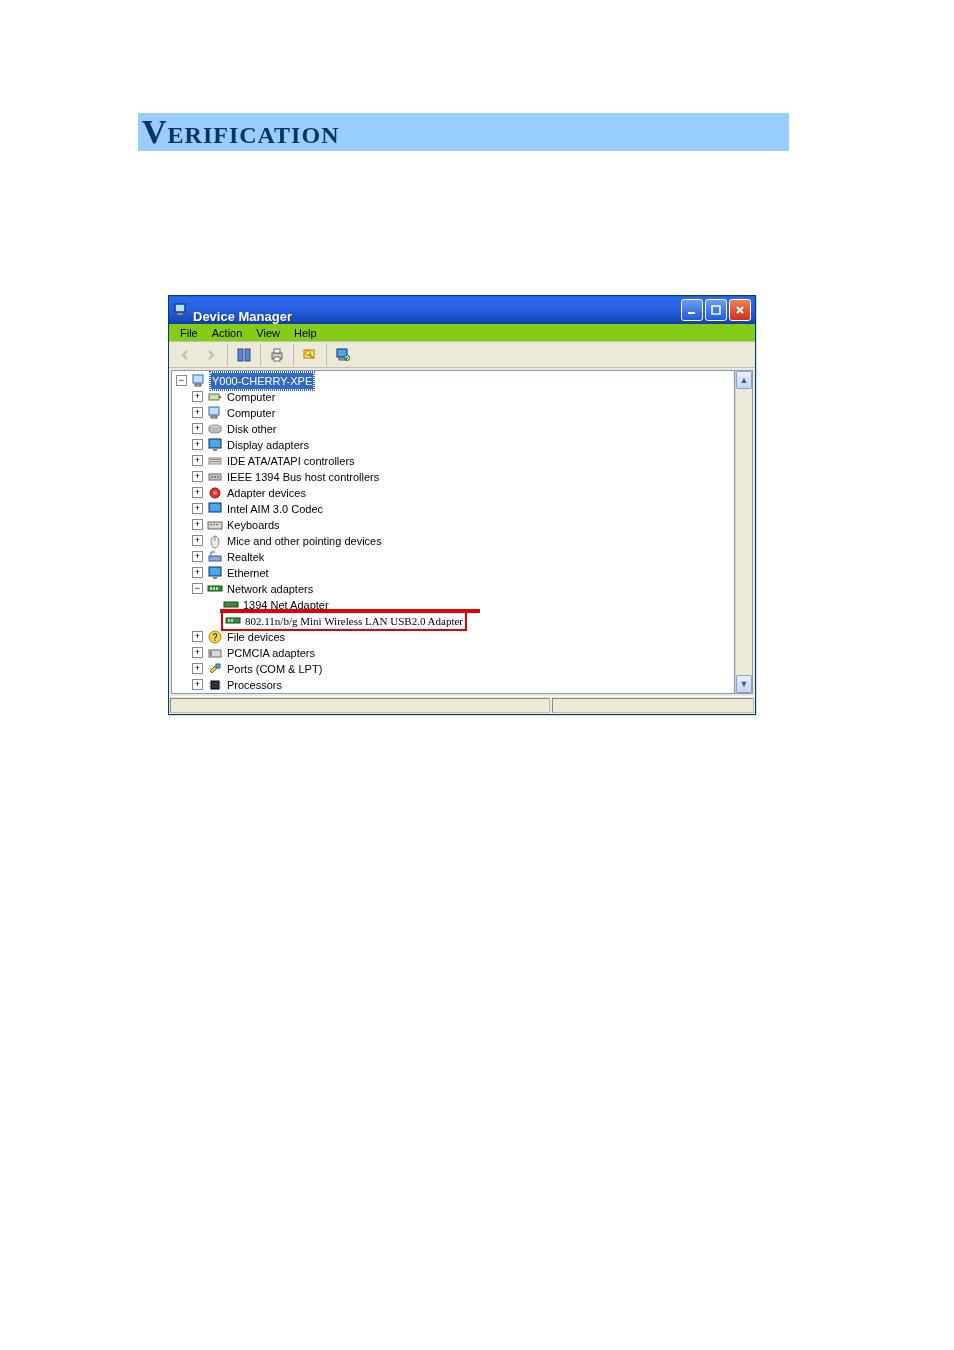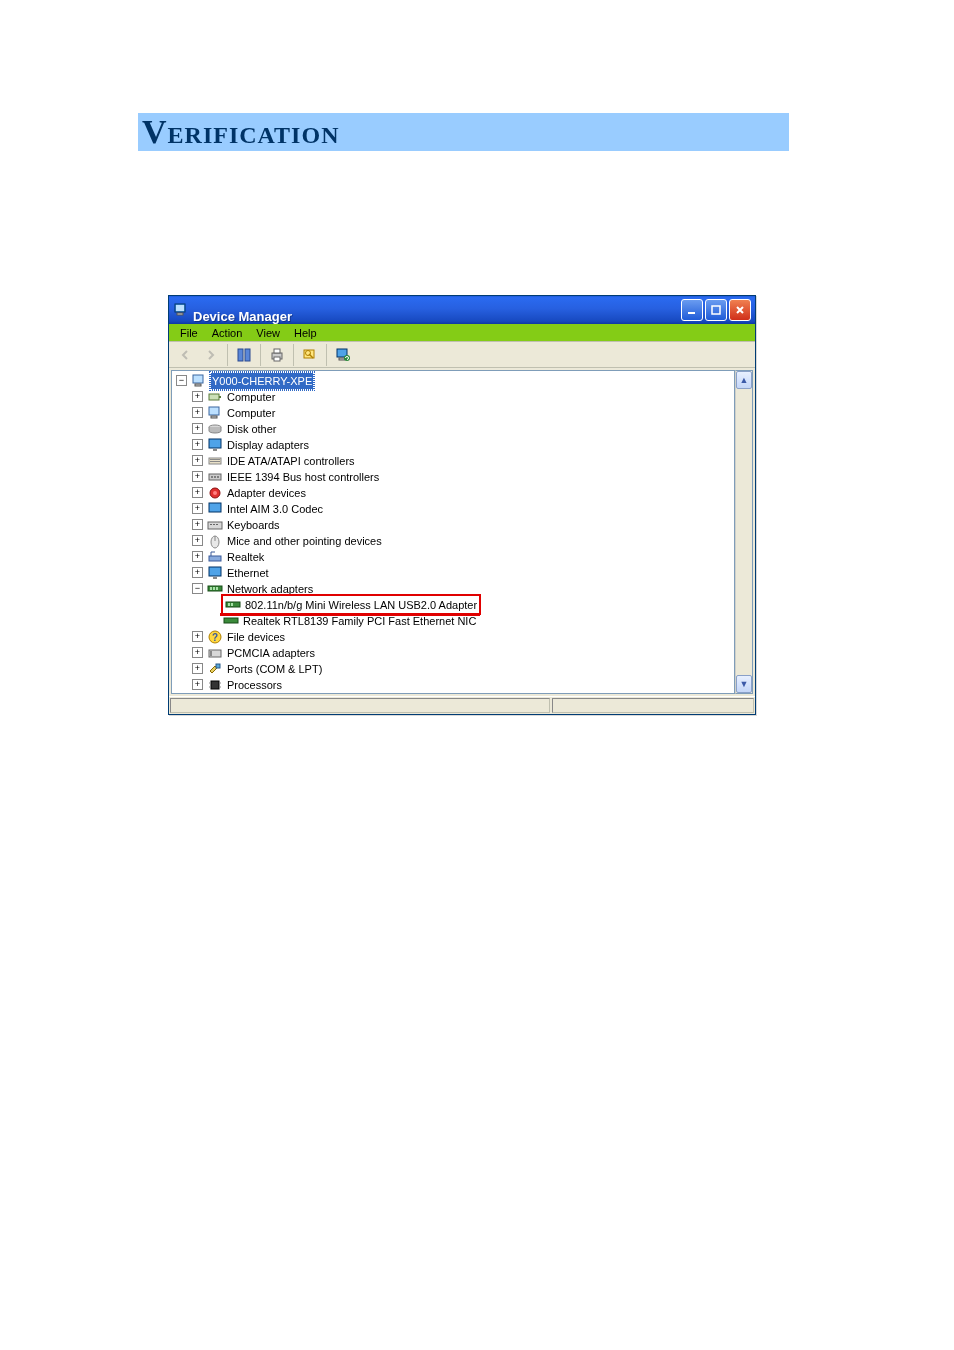--- a/index.html
+++ b/index.html
@@ -184,20 +184,21 @@
     padding: 0 1px;
     margin-left: -1px;
   }
   .redbox {
     border: 2px solid #e00000;
     margin-left: -2px;
     padding: 0 2px;
     display: inline-flex;
     align-items: center;
     height: 17px;
+    font-family: Liberation Serif, serif;
   }
 
   .statusbar {
     height: 20px;
     background: #ece9d8;
     border-top: 1px solid #fff;
     display:flex;
   }
   .status-pane {
     flex:1;
@@ -460,47 +461,47 @@
             <svg width="16" height="16">
                 <rect x="1" y="5" width="14" height="5" fill="#3a8a3a" stroke="#164a16"></rect>
                 <rect x="3" y="6" width="2" height="3" fill="#a8e0a8"></rect>
                 <rect x="6" y="6" width="2" height="3" fill="#a8e0a8"></rect>
                 <rect x="9" y="6" width="2" height="3" fill="#a8e0a8"></rect>
               </svg>
           </span>
           <span class="label">Network adapters</span>
         </div>
 
+        <div class="row" style="position:relative">
+          <span class="ind" style="width:36px"></span>
+          <span class="expander-space"></span>
+          <span class="node-icon">
+            <svg width="16" height="16">
+                <rect x="1" y="5" width="14" height="5" fill="#3a8a3a" stroke="#164a16"></rect>
+              </svg>
+          </span>
+          <span class="label">1394 Net Adapter</span>
+          <div style="position:absolute;left:48px;top:12px;width:260px;height:4px;background:#e00000"></div>
+        </div>
 
         <div class="row">
           <span class="ind" style="width:36px"></span>
           <span class="expander-space"></span>
           <span class="redbox">
             <span class="node-icon">
               <svg width="16" height="16">
                   <rect x="1" y="5" width="14" height="5" fill="#3a8a3a" stroke="#164a16"></rect>
                   <rect x="3" y="6" width="2" height="3" fill="#a8e0a8"></rect>
                   <rect x="6" y="6" width="2" height="3" fill="#a8e0a8"></rect>
                 </svg>
             </span>
             <span class="label">802.11n/b/g Mini Wireless LAN USB2.0 Adapter</span>
           </span>
         </div>
 
-        <div class="row" style="position:relative">
-          <span class="ind" style="width:36px"></span>
-          <span class="expander-space"></span>
-          <span class="node-icon">
-            <svg width="16" height="16">
-                <rect x="1" y="5" width="14" height="5" fill="#3a8a3a" stroke="#164a16"></rect>
-              </svg>
-          </span>
-          <span class="label">Realtek RTL8139 Family PCI Fast Ethernet NIC</span>
-          <div style="position:absolute;left:48px;top:0px;width:260px;height:3px;background:#e00000"></div>
-        </div>
 
         <div id="after1">
             <div class="row">
               <span class="ind" style="width: 20px;"></span>
               <span class="expander">+</span>
               <span class="node-icon">
                 <svg width="16" height="16">
                   <circle cx="8" cy="8" r="6" fill="#ffd840" stroke="#b08000"></circle>
                   <text x="8" y="12" text-anchor="middle" font-size="10" fill="#3a5a9a" font-weight="bold">?</text>
                 </svg>

